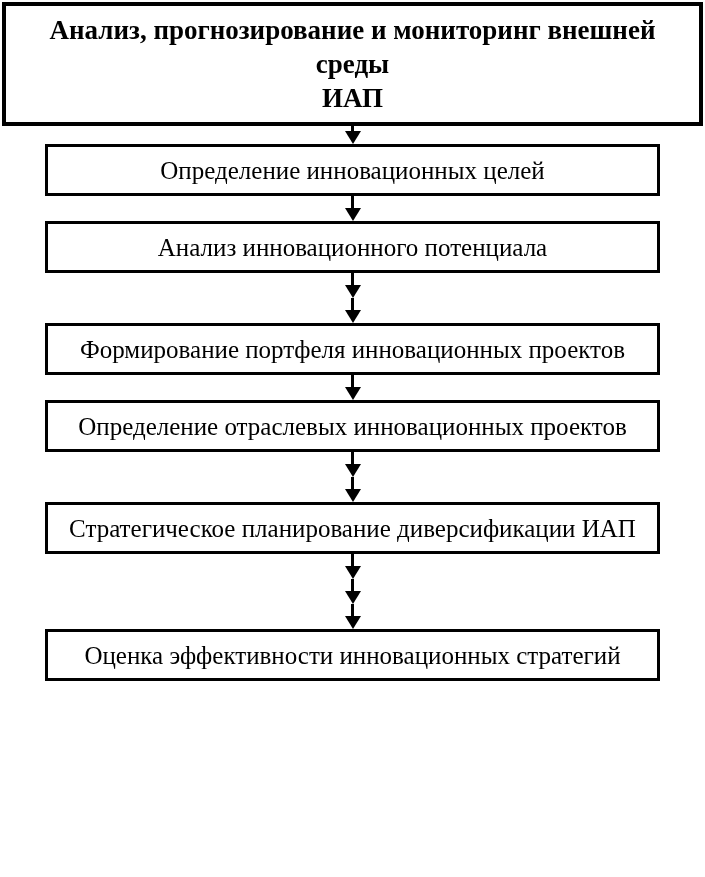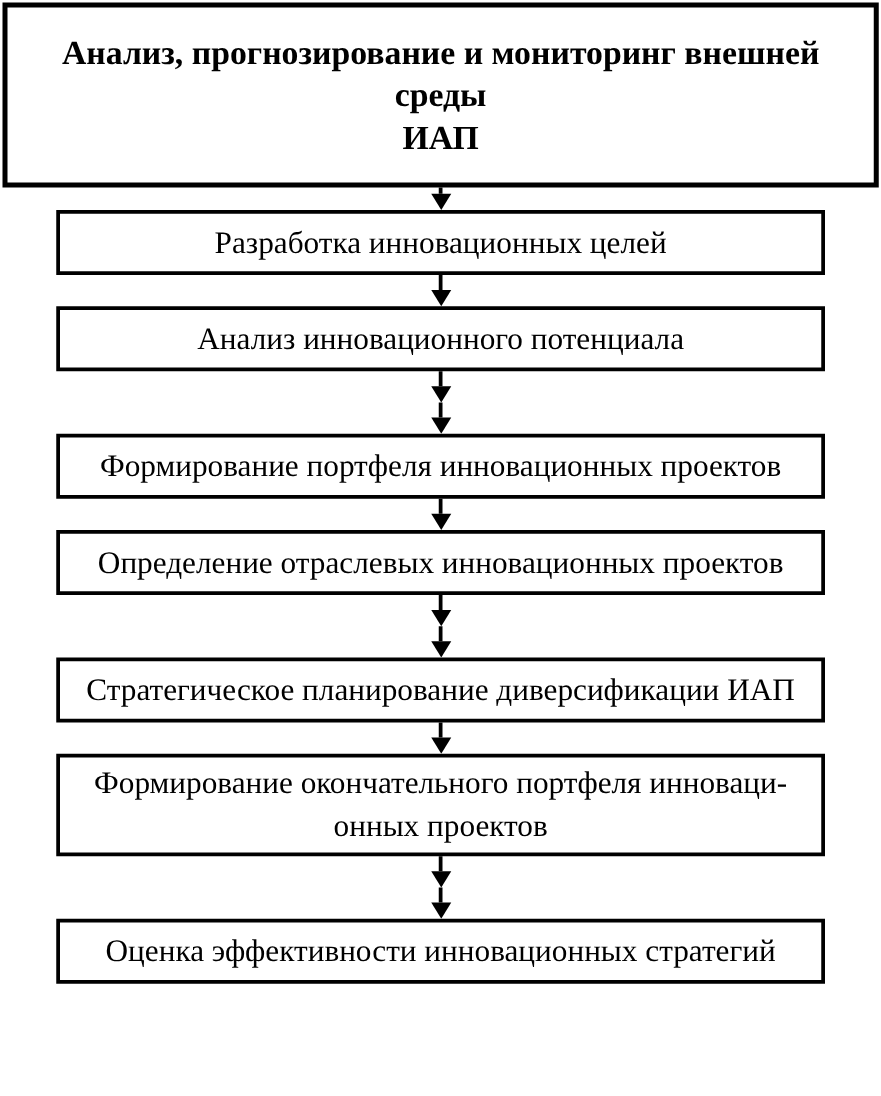--- a/index.html
+++ b/index.html
@@ -24,21 +24,21 @@
     width: 701px;
     border: 4px solid #000000;
     display: flex;
     align-items: center;
     justify-content: center;
     text-align: center;
     font-weight: bold;
     font-size: 27px;
     line-height: 1.26;
     white-space: pre-line;
-    padding: 19px 8px;
+    padding: 7px 8px;
     background: #ffffff;
   }
   .step-box {
     box-sizing: border-box;
     width: 615px;
     min-height: 52px;
     border: 3px solid #000000;
     display: flex;
     align-items: center;
     justify-content: center;
@@ -78,21 +78,21 @@
     <span>Анализ, прогнозирование и мониторинг внешней среды
 ИАП</span>
   </div>
 
   <div class="arrow short">
     <div class="line"></div>
     <div class="head"></div>
   </div>
 
   <div class="step-box">
-    <span>Разработка инновационных целей</span>
+    <span>Определение инновационных целей</span>
   </div>
 
   <div class="arrow">
     <div class="line"></div>
     <div class="head"></div>
   </div>
 
   <div class="step-box">
     <span>Анализ инновационного потенциала</span>
   </div>
@@ -134,24 +134,20 @@
 
   <div class="step-box">
     <span>Стратегическое планирование диверсификации ИАП</span>
   </div>
 
   <div class="arrow">
     <div class="line"></div>
     <div class="head"></div>
   </div>
 
-  <div class="step-box">
-    <span>Формирование окончательного портфеля инноваци-
-онных проектов</span>
-  </div>
 
   <div class="arrow">
     <div class="line"></div>
     <div class="head"></div>
   </div>
 
 
   <div class="arrow">
     <div class="line"></div>
     <div class="head"></div>

